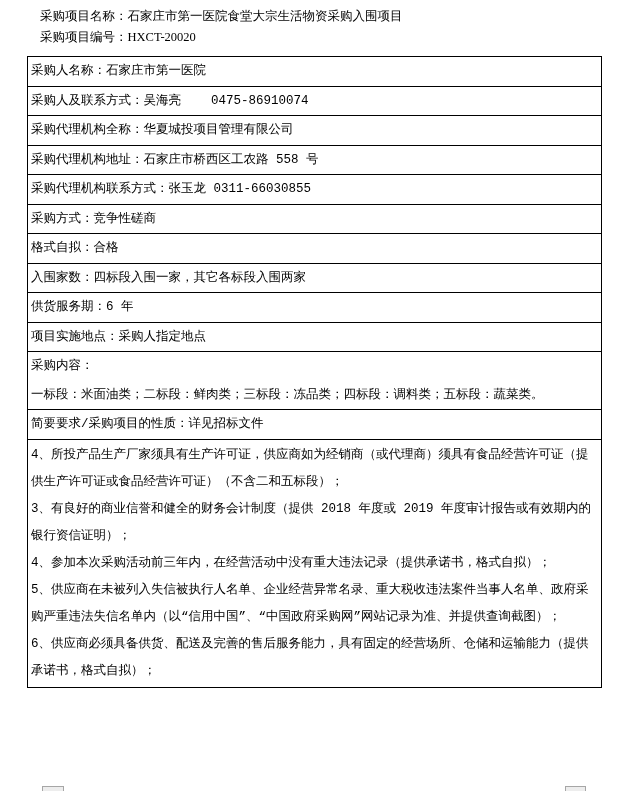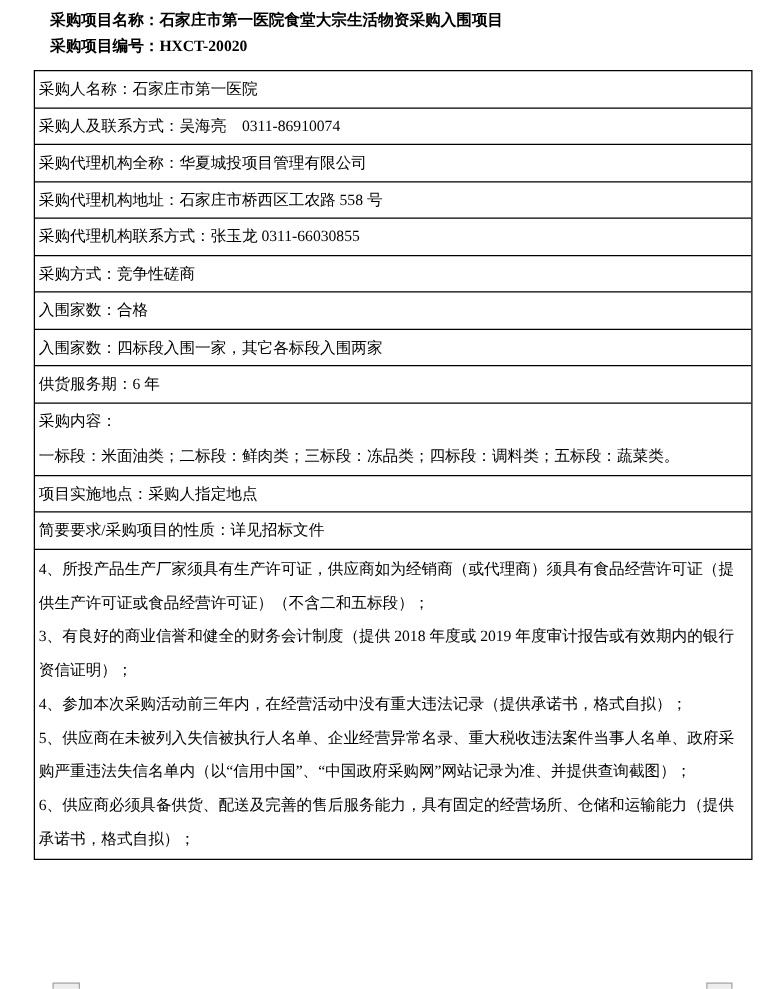--- a/index.html
+++ b/index.html
@@ -16,31 +16,31 @@
     font-family: "Liberation Serif", "DejaVu Serif", serif;
     font-size: 12.5px;
   }
   .doc-header {
     padding: 6px 0 0 40px;
     line-height: 21px;
   }
   .doc-header p {
     margin: 0;
     white-space: pre-wrap;
-    font-weight: bold;
   }
   .info-table {
     margin: 8px 0 0 27px;
     width: 573px;
     border: 1px solid #000000;
   }
   .row {
     border-bottom: 1px solid #000000;
     padding: 0 2px 0 3px;
     line-height: 28.5px;
+    font-family: Liberation Mono, monospace;
   }
   .row:last-child {
     border-bottom: 0;
   }
   .row p {
     margin: 0;
     white-space: pre-wrap;
     word-break: break-all;
   }
   .row.qual {
@@ -60,49 +60,49 @@
 <div class="doc-header">
   <p>采购项目名称：石家庄市第一医院食堂大宗生活物资采购入围项目</p>
   <p>采购项目编号：HXCT-20020</p>
 </div>
 
 <div class="info-table" id="info-table">
     <div class="row">
       <p>采购人名称：石家庄市第一医院</p>
     </div>
     <div class="row">
-      <p>采购人及联系方式：吴海亮    0311-86910074</p>
+      <p>采购人及联系方式：吴海亮    0475-86910074</p>
     </div>
     <div class="row">
       <p>采购代理机构全称：华夏城投项目管理有限公司</p>
     </div>
     <div class="row">
       <p>采购代理机构地址：石家庄市桥西区工农路 558 号</p>
     </div>
     <div class="row">
       <p>采购代理机构联系方式：张玉龙 0311-66030855</p>
     </div>
     <div class="row">
       <p>采购方式：竞争性磋商</p>
     </div>
     <div class="row">
-      <p>入围家数：合格</p>
+      <p>格式自拟：合格</p>
     </div>
     <div class="row">
       <p>入围家数：四标段入围一家，其它各标段入围两家</p>
     </div>
     <div class="row">
       <p>供货服务期：6 年</p>
     </div>
     <div class="row">
+      <p>项目实施地点：采购人指定地点</p>
+    </div>
+    <div class="row">
       <p>采购内容：</p>
       <p>一标段：米面油类；二标段：鲜肉类；三标段：冻品类；四标段：调料类；五标段：蔬菜类。</p>
-    </div>
-    <div class="row">
-      <p>项目实施地点：采购人指定地点</p>
     </div>
     <div class="row">
       <p>简要要求/采购项目的性质：详见招标文件</p>
     </div>
     <div class="row qual">
       <p>4、所投产品生产厂家须具有生产许可证，供应商如为经销商（或代理商）须具有食品经营许可证（提供生产许可证或食品经营许可证）（不含二和五标段）；</p>
       <p>3、有良好的商业信誉和健全的财务会计制度（提供 2018 年度或 2019 年度审计报告或有效期内的银行资信证明）；</p>
       <p>4、参加本次采购活动前三年内，在经营活动中没有重大违法记录（提供承诺书，格式自拟）；</p>
       <p>5、供应商在未被列入失信被执行人名单、企业经营异常名录、重大税收违法案件当事人名单、政府采购严重违法失信名单内（以“信用中国”、“中国政府采购网”网站记录为准、并提供查询截图）；</p>
       <p>6、供应商必须具备供货、配送及完善的售后服务能力，具有固定的经营场所、仓储和运输能力（提供承诺书，格式自拟）；</p>

